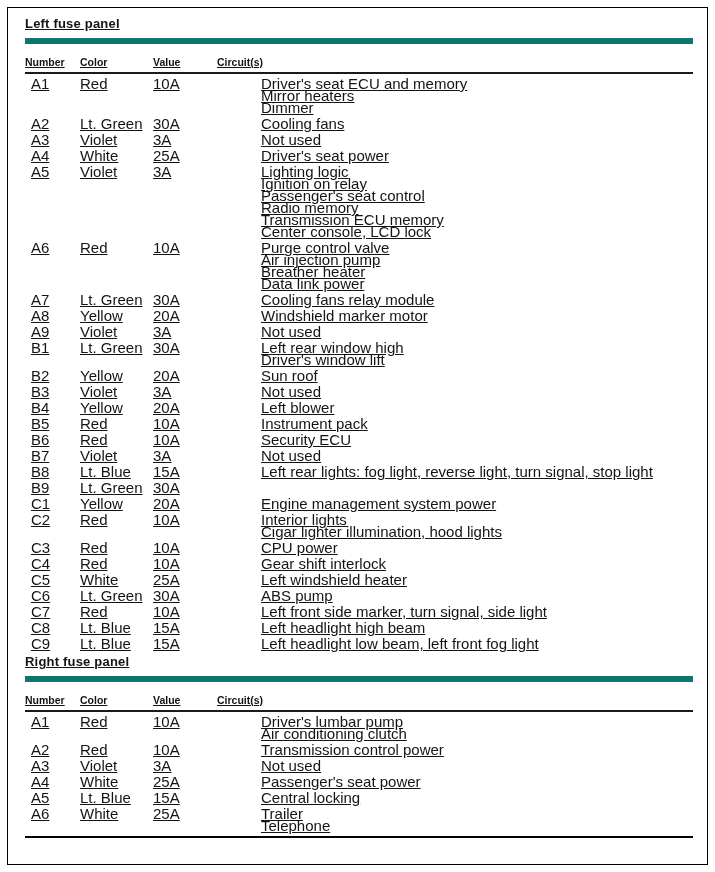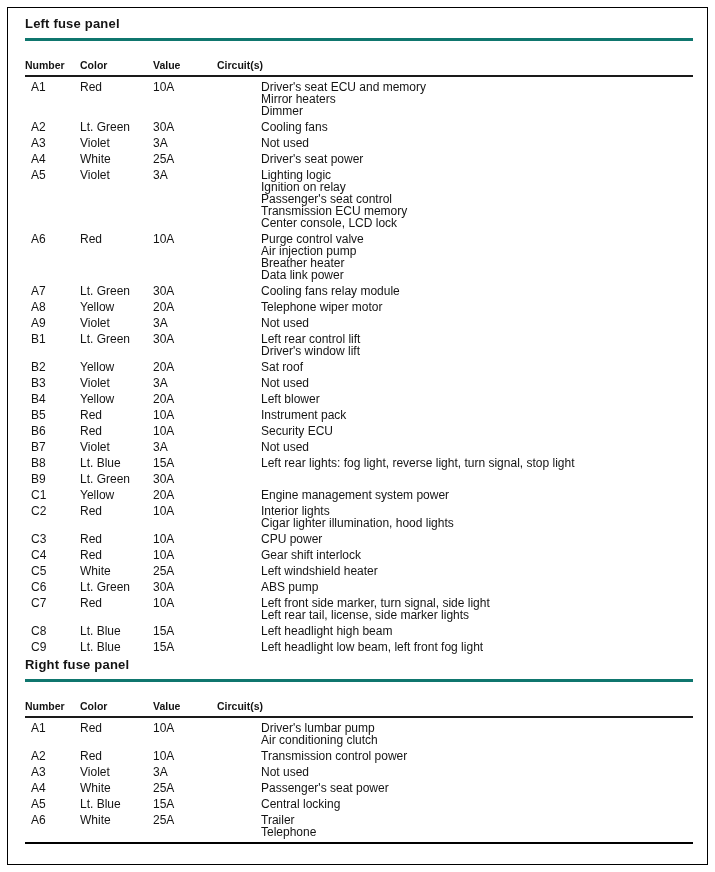--- a/index.html
+++ b/index.html
@@ -16,43 +16,44 @@
     -webkit-font-smoothing: antialiased;
   }
   .page {
     position: absolute;
     left: 7px; top: 7px; right: 7px; bottom: 7px;
     border: 1px solid #000;
     box-sizing: border-box;
     padding: 8px 14px 5px 17px;
     overflow: hidden;
     background: #fff;
+    text-decoration: underline;
   }
   .panel { margin: 0; }
   .panel + .panel { margin-top: 0; }
   .title {
     font-size: 13px;
     font-weight: bold;
     margin: 0 0 7px 0;
     letter-spacing: 0.2px;
   }
   .thead {
     display: grid;
     grid-template-columns: 55px 73px 64px 1fr;
-    border-top: 3px solid #0f766e;
+    border-top: 6px solid #0f766e;
     border-bottom: 2px solid #1a1a1a;
-    padding: 18px 0 4px 0;
+    padding: 12px 0 4px 0;
     font-weight: bold;
     font-size: 10.5px;
   }
   .tbody { padding-top: 4px; }
   .trow {
     display: grid;
     grid-template-columns: 55px 73px 64px 1fr;
-    font-size: 12px;
+    font-size: 15px;
     line-height: 12px;
     margin-bottom: 4px;
   }
   .cell { white-space: nowrap; }
   .num { padding-left: 6px; }
   .circuit-line { line-height: 12px; padding-left: 44px; }
   .end-rule {
     border-top: 2px solid #000;
     margin-top: 2px;
     height: 0;
@@ -107,20 +108,21 @@
           </div>
         </div>
         <div class="trow">
           <div class="cell num">A5</div>
           <div class="cell">Violet</div>
           <div class="cell">3A</div>
           <div class="cell circuits">
             <div class="circuit-line">Lighting logic</div>
             <div class="circuit-line">Ignition on relay</div>
             <div class="circuit-line">Passenger's seat control</div>
+            <div class="circuit-line">Radio memory</div>
             <div class="circuit-line">Transmission ECU memory</div>
             <div class="circuit-line">Center console, LCD lock</div>
           </div>
         </div>
         <div class="trow">
           <div class="cell num">A6</div>
           <div class="cell">Red</div>
           <div class="cell">10A</div>
           <div class="cell circuits">
             <div class="circuit-line">Purge control valve</div>
@@ -135,46 +137,46 @@
           <div class="cell">30A</div>
           <div class="cell circuits">
             <div class="circuit-line">Cooling fans relay module</div>
           </div>
         </div>
         <div class="trow">
           <div class="cell num">A8</div>
           <div class="cell">Yellow</div>
           <div class="cell">20A</div>
           <div class="cell circuits">
-            <div class="circuit-line">Telephone wiper motor</div>
+            <div class="circuit-line">Windshield marker motor</div>
           </div>
         </div>
         <div class="trow">
           <div class="cell num">A9</div>
           <div class="cell">Violet</div>
           <div class="cell">3A</div>
           <div class="cell circuits">
             <div class="circuit-line">Not used</div>
           </div>
         </div>
         <div class="trow">
           <div class="cell num">B1</div>
           <div class="cell">Lt. Green</div>
           <div class="cell">30A</div>
           <div class="cell circuits">
-            <div class="circuit-line">Left rear control lift</div>
+            <div class="circuit-line">Left rear window high</div>
             <div class="circuit-line">Driver's window lift</div>
           </div>
         </div>
         <div class="trow">
           <div class="cell num">B2</div>
           <div class="cell">Yellow</div>
           <div class="cell">20A</div>
           <div class="cell circuits">
-            <div class="circuit-line">Sat roof</div>
+            <div class="circuit-line">Sun roof</div>
           </div>
         </div>
         <div class="trow">
           <div class="cell num">B3</div>
           <div class="cell">Violet</div>
           <div class="cell">3A</div>
           <div class="cell circuits">
             <div class="circuit-line">Not used</div>
           </div>
         </div>
@@ -271,21 +273,20 @@
           <div class="cell circuits">
             <div class="circuit-line">ABS pump</div>
           </div>
         </div>
         <div class="trow">
           <div class="cell num">C7</div>
           <div class="cell">Red</div>
           <div class="cell">10A</div>
           <div class="cell circuits">
             <div class="circuit-line">Left front side marker, turn signal, side light</div>
-            <div class="circuit-line">Left rear tail, license, side marker lights</div>
           </div>
         </div>
         <div class="trow">
           <div class="cell num">C8</div>
           <div class="cell">Lt. Blue</div>
           <div class="cell">15A</div>
           <div class="cell circuits">
             <div class="circuit-line">Left headlight high beam</div>
           </div>
         </div>

